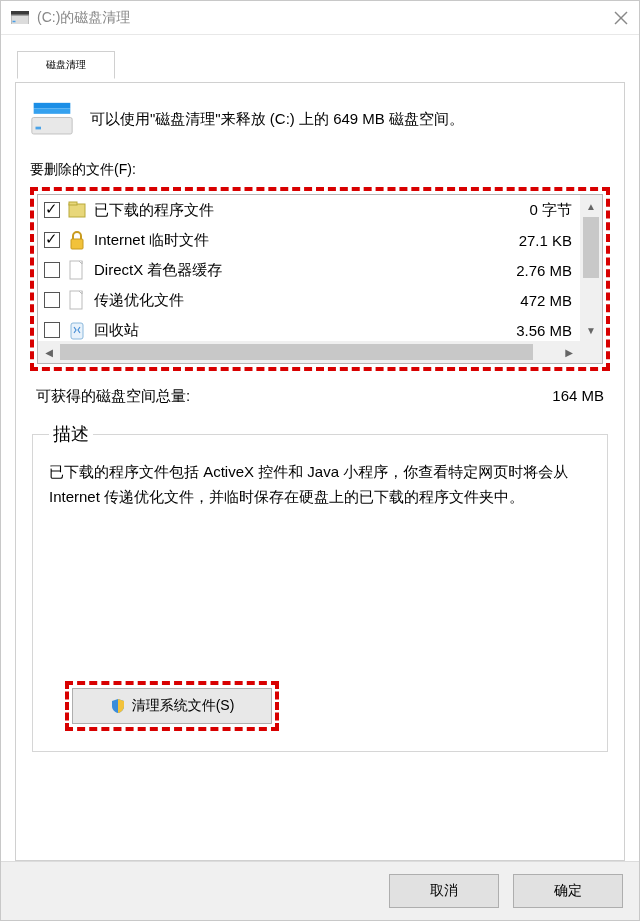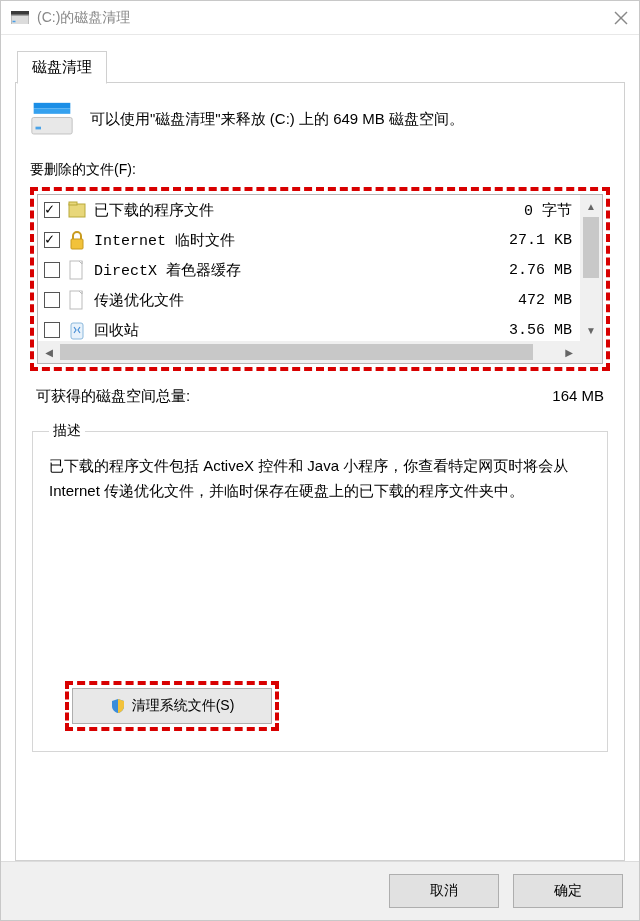--- a/index.html
+++ b/index.html
@@ -24,22 +24,22 @@
   }
   .titlebar .title-icon { width: 18px; height: 14px; margin-right: 8px; }
   .titlebar .title-text { flex: 1; color: #888; font-size: 14px; }
   .titlebar .close-icon { width: 16px; height: 16px; color: #888; cursor: pointer; }
   .content { flex: 1; padding: 16px 14px 0 14px; position: relative; }
   .tab-strip { position: relative; height: 32px; }
   .tab {
     position: absolute; top: 0; left: 2px;
     border: 1px solid #d0d0d0; border-bottom: 1px solid #fff;
     background: #fff;
-    padding: 6px 14px;
-    font-size: 15px;
+    padding: 6px 28px;
+    font-size: 10px;
     z-index: 2;
   }
   .tab-line {
     position: absolute; left: 0; right: 0; bottom: 0;
     border-bottom: 1px solid #d0d0d0;
     z-index: 1;
   }
   .tabpage {
     border: 1px solid #d0d0d0; border-top: none;
     padding: 18px 14px 20px 14px;
@@ -59,21 +59,20 @@
   }
   .list-scroll {
     position: absolute; top: 0; left: 0; right: 22px; bottom: 22px;
     overflow: hidden;
   }
   .list-row {
     display: flex; align-items: center;
     height: 30px;
     padding: 0 8px 0 6px;
     gap: 8px;
-    font-family: Liberation Mono, monospace;
   }
   .list-row .cb {
     width: 16px; height: 16px; border: 1px solid #555; position: relative; flex: none;
   }
   .list-row .cb.checked::after {
     content: "✓"; position: absolute; top: -3px; left: 0px; font-size: 15px; color: #000;
   }
   .list-row .file-icon { width: 18px; height: 22px; flex: none; }
   .list-row .name { flex: 1; font-size: 15px; }
   .list-row .size { font-size: 15px; text-align: right; white-space: nowrap; }
@@ -99,21 +98,21 @@
     margin: 16px 6px 0 6px;
     font-size: 15px;
   }
   fieldset.desc {
     margin: 16px 2px 0 2px;
     border: 1px solid #d6d6d6;
     padding: 14px 16px 20px 16px;
     height: 330px;
     position: relative;
   }
-  fieldset.desc legend { font-size: 14px; padding: 0 4px; }
+  fieldset.desc legend { font-size: 18px; padding: 0 4px; }
   .desc-text { font-size: 15px; line-height: 1.65; }
   .desc-buttons {
     position: absolute; left: 16px; right: 16px; bottom: 20px;
     display: flex; justify-content: space-between; align-items: center; padding-left: 16px;
   }
   .btn {
     border: 1px solid #aeaeae;
     background: #e8e8e8;
     font-size: 14px;
     height: 36px;

